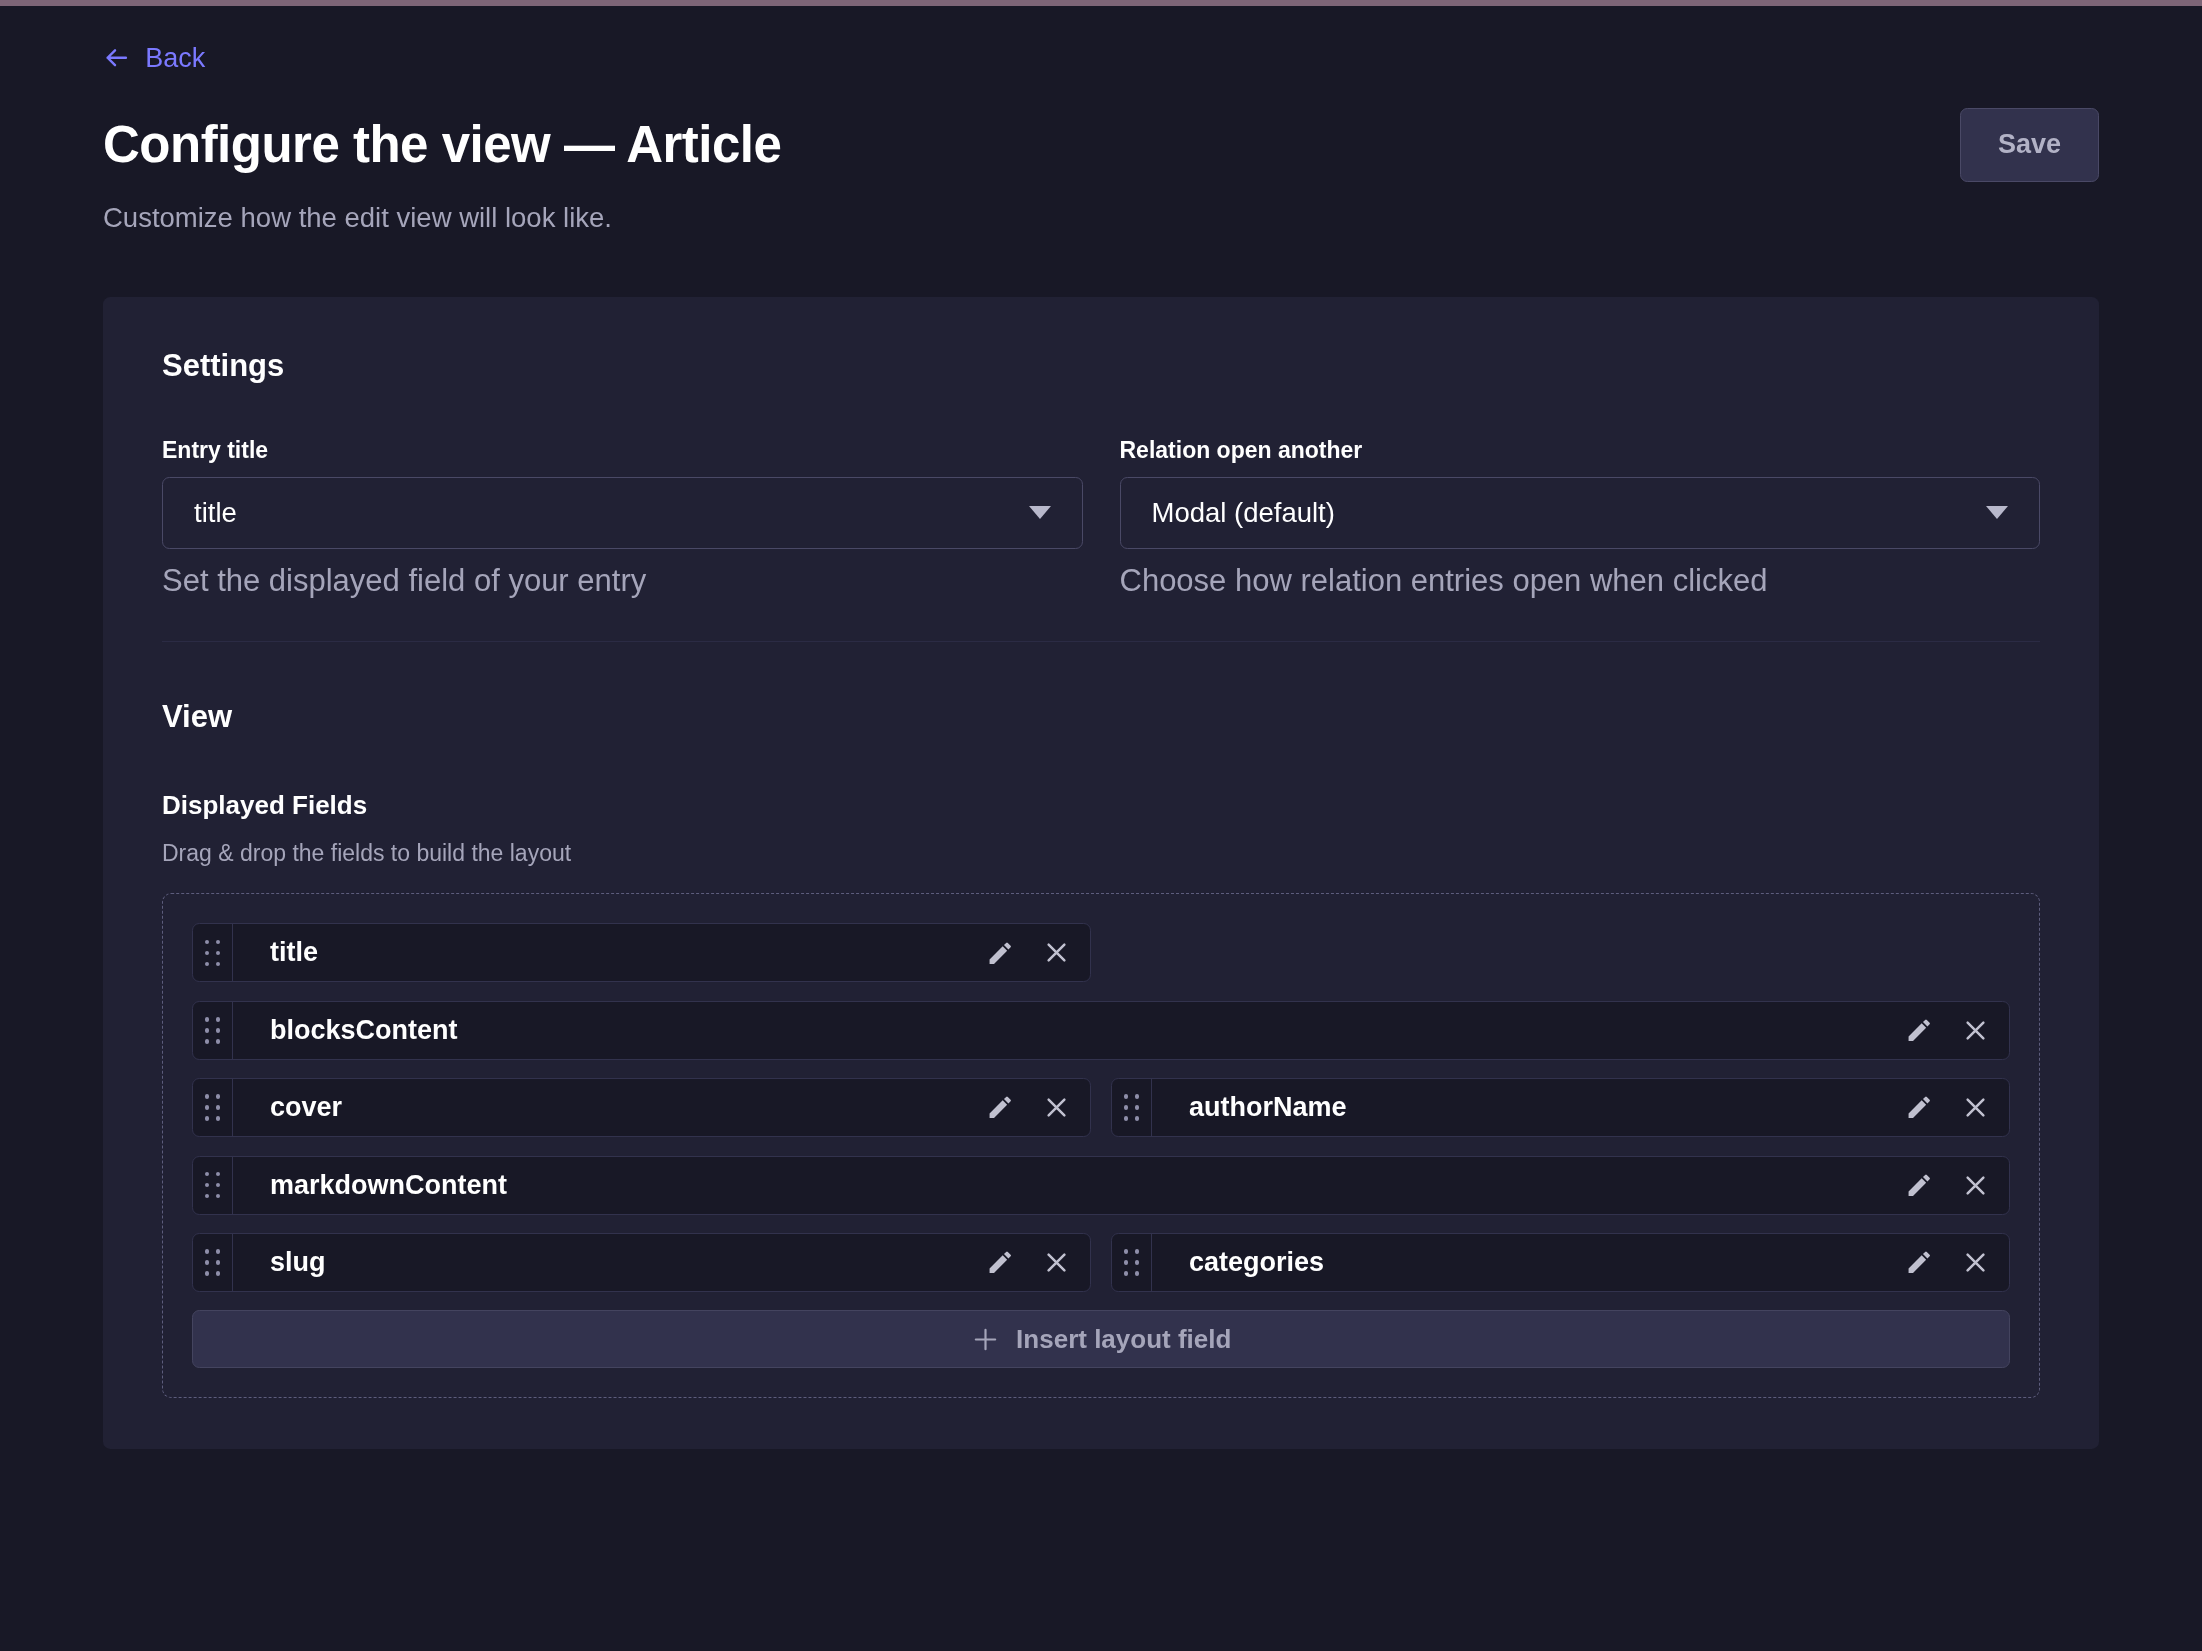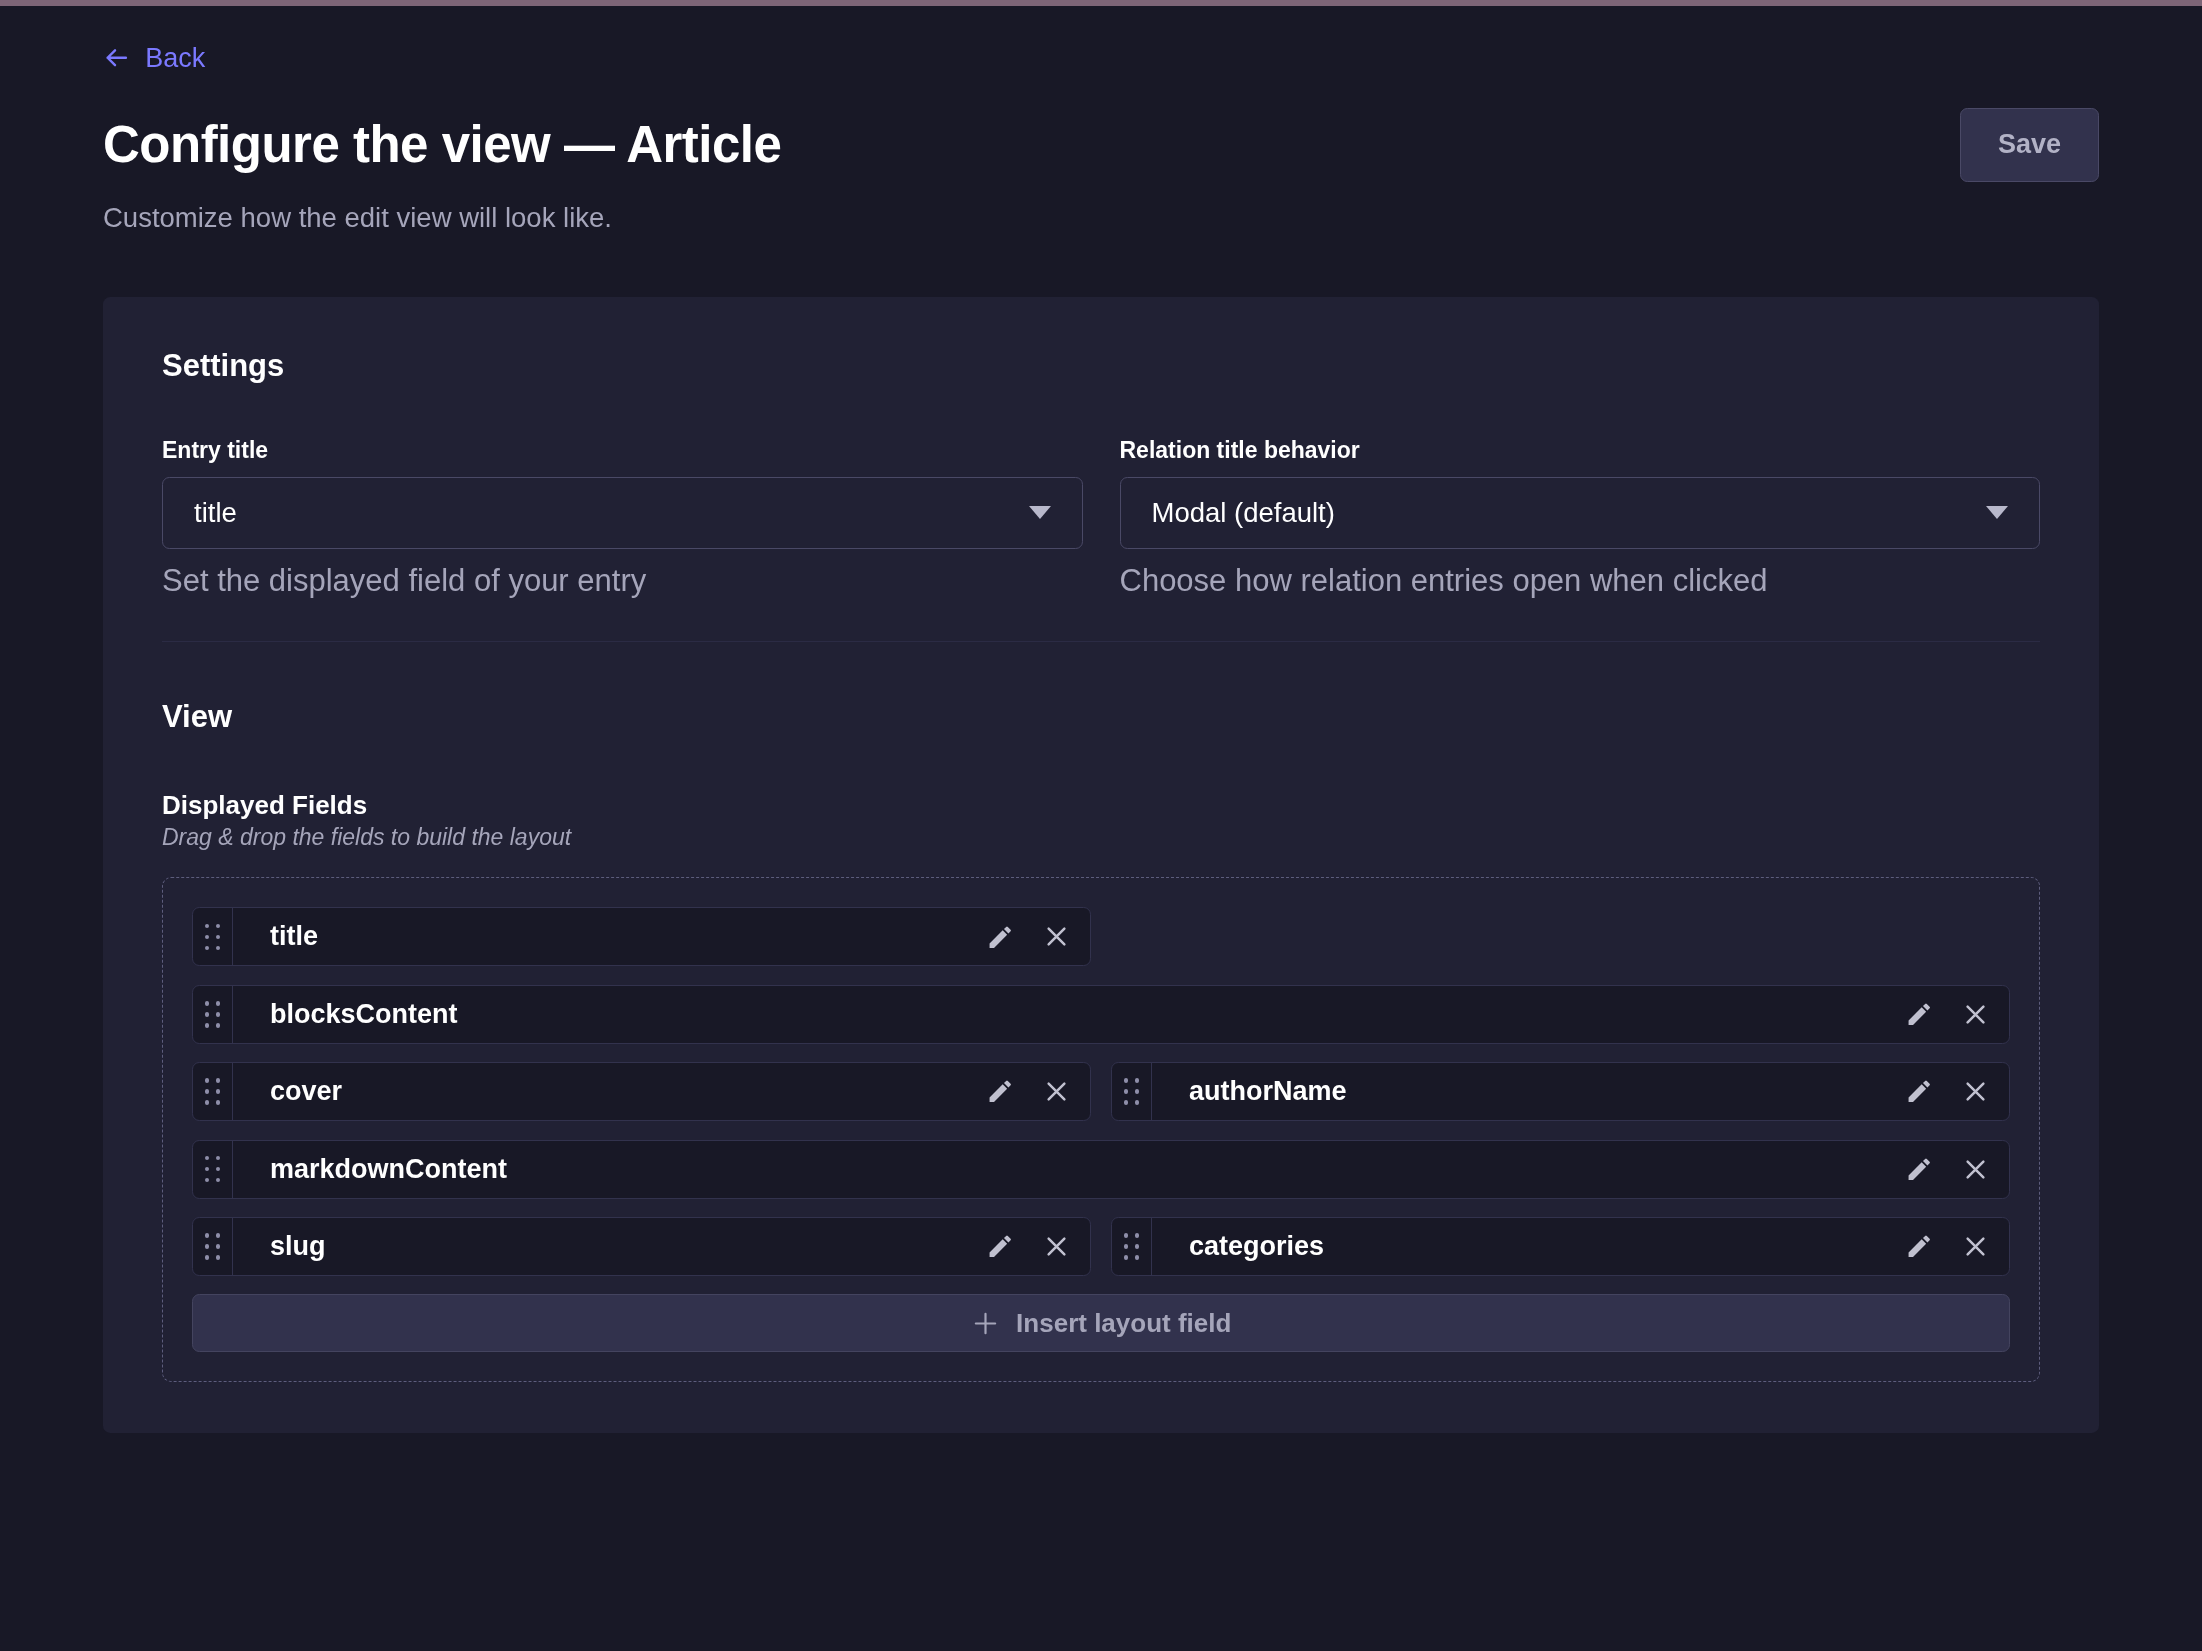--- a/index.html
+++ b/index.html
@@ -52,21 +52,21 @@
     width: 0; height: 0;
     border-left: 11px solid transparent; border-right: 11px solid transparent;
     border-top: 13px solid #b8b8cb;
   }
   .hint { margin-top: 14.7px; font-size: 31px; color: #a5a5ba; }
 
   .divider { border: none; border-top: 1.8px solid #2b2b44; margin-top: 42px; }
 
   .view-heading { margin-top: 57px; }
   .df-title { margin-top: 55px; font-size: 26px; font-weight: 700; color: #ffffff; }
-  .df-sub { margin-top: 3px; font-size: 23px; color: #a5a5ba; font-style: italic; }
+  .df-sub { margin-top: 19px; font-size: 23px; color: #a5a5ba; }
 
   
   .drop-zone {
     margin-top: 26px; border: 1.8px dashed #5d5d7d; border-radius: 9.2px;
     padding: 29px;
   }
   .chip-row { display: flex; gap: 20px; margin-bottom: 18.4px; }
   .chip {
     height: 59px; background: #181826; border: 1.8px solid #32324d; border-radius: 7.3px;
     display: flex; align-items: stretch; overflow: hidden;
@@ -124,21 +124,21 @@
     <div class="settings-grid">
       <div>
         <div class="field-label">Entry title</div>
         <div class="select">
           <span class="select-value">title</span>
           <span class="caret"></span>
         </div>
         <div class="hint">Set the displayed field of your entry</div>
       </div>
       <div>
-        <div class="field-label">Relation title behavior</div>
+        <div class="field-label">Relation open another</div>
         <div class="select">
           <span class="select-value">Modal (default)</span>
           <span class="caret"></span>
         </div>
         <div class="hint">Choose how relation entries open when clicked</div>
       </div>
     </div>
 
     <hr class="divider">
 

